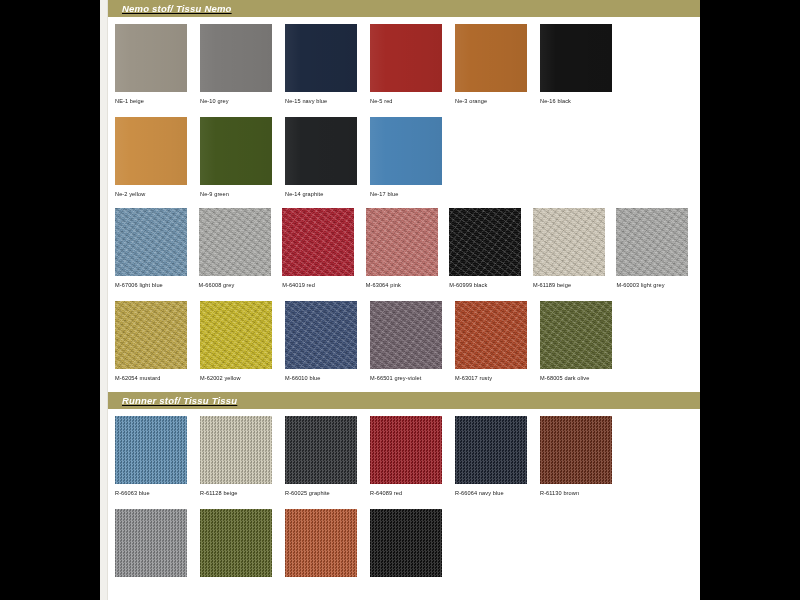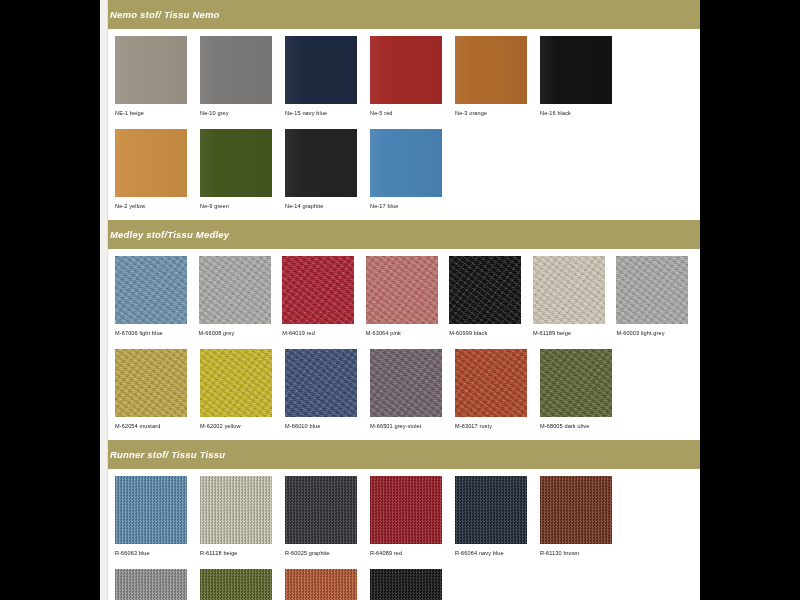--- a/index.html
+++ b/index.html
@@ -51,27 +51,28 @@
     top: 0;
     width: 592px;
     height: 600px;
   }
 
   
   .section {
     position: relative;
   }
   .section-header {
-    height: 29px;
+    height: 17px;
     background: #a89e62;
     display: flex;
     align-items: center;
-    padding-left: 2px;
+    padding-left: 14px;
     box-sizing: border-box;
     margin-bottom: 7px;
+    text-decoration: underline;
   }
   .section-header .title {
     color: #ffffff;
     font-size: 9.5px;
     font-weight: bold;
     font-style: italic;
     letter-spacing: 0.2px;
     white-space: nowrap;
   }
 
@@ -215,23 +216,20 @@
                 <div class="swatch-label" style="color: rgb(26, 26, 26);">Ne-14 graphite</div>
               </div>
               <div class="swatch-cell">
                 <div class="swatch-chip tex-nemo" style="background: rgb(74, 131, 180);"></div>
                 <div class="swatch-label" style="color: rgb(26, 26, 26);">Ne-17 blue</div>
               </div>
             </div>
             <div class="section-gap"></div>
           </div>
           <div class="section">
-            <div class="section-header" style="background: rgb(168, 158, 98);">
-              <span class="title">Medley stof/Tissu Medley</span>
-            </div>
             <div class="swatch-row">
               <div class="swatch-cell">
                 <div class="swatch-chip tex-medley" style="background: rgb(110, 145, 172);"></div>
                 <div class="swatch-label" style="color: rgb(26, 26, 26);">M-67006 light blue</div>
               </div>
               <div class="swatch-cell">
                 <div class="swatch-chip tex-medley" style="background: rgb(169, 169, 166);"></div>
                 <div class="swatch-label" style="color: rgb(26, 26, 26);">M-66008 grey</div>
               </div>
               <div class="swatch-cell">

